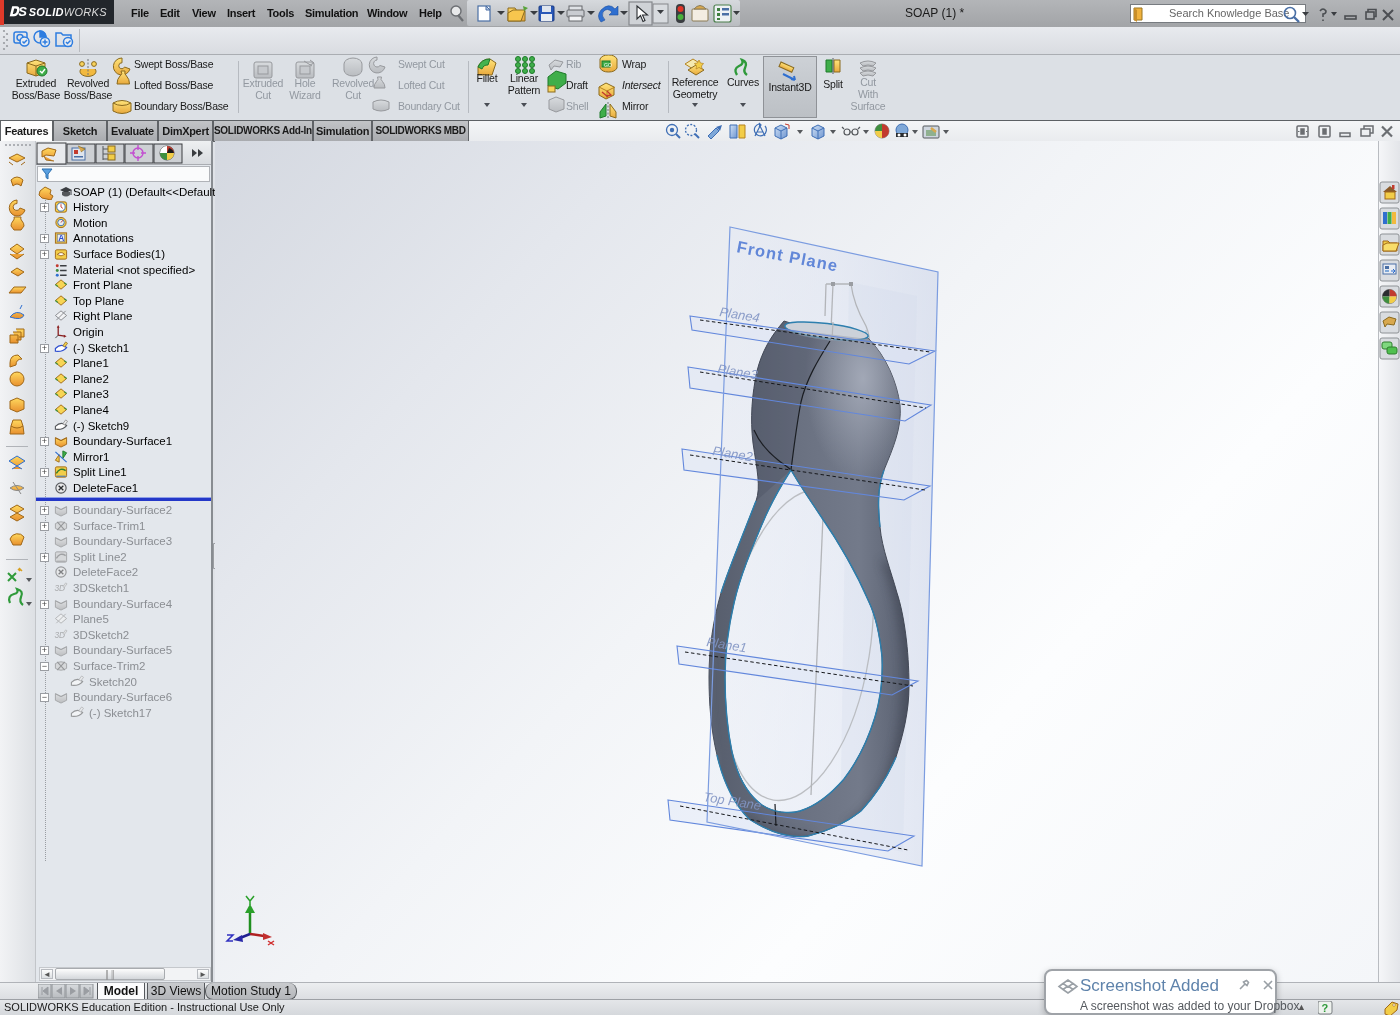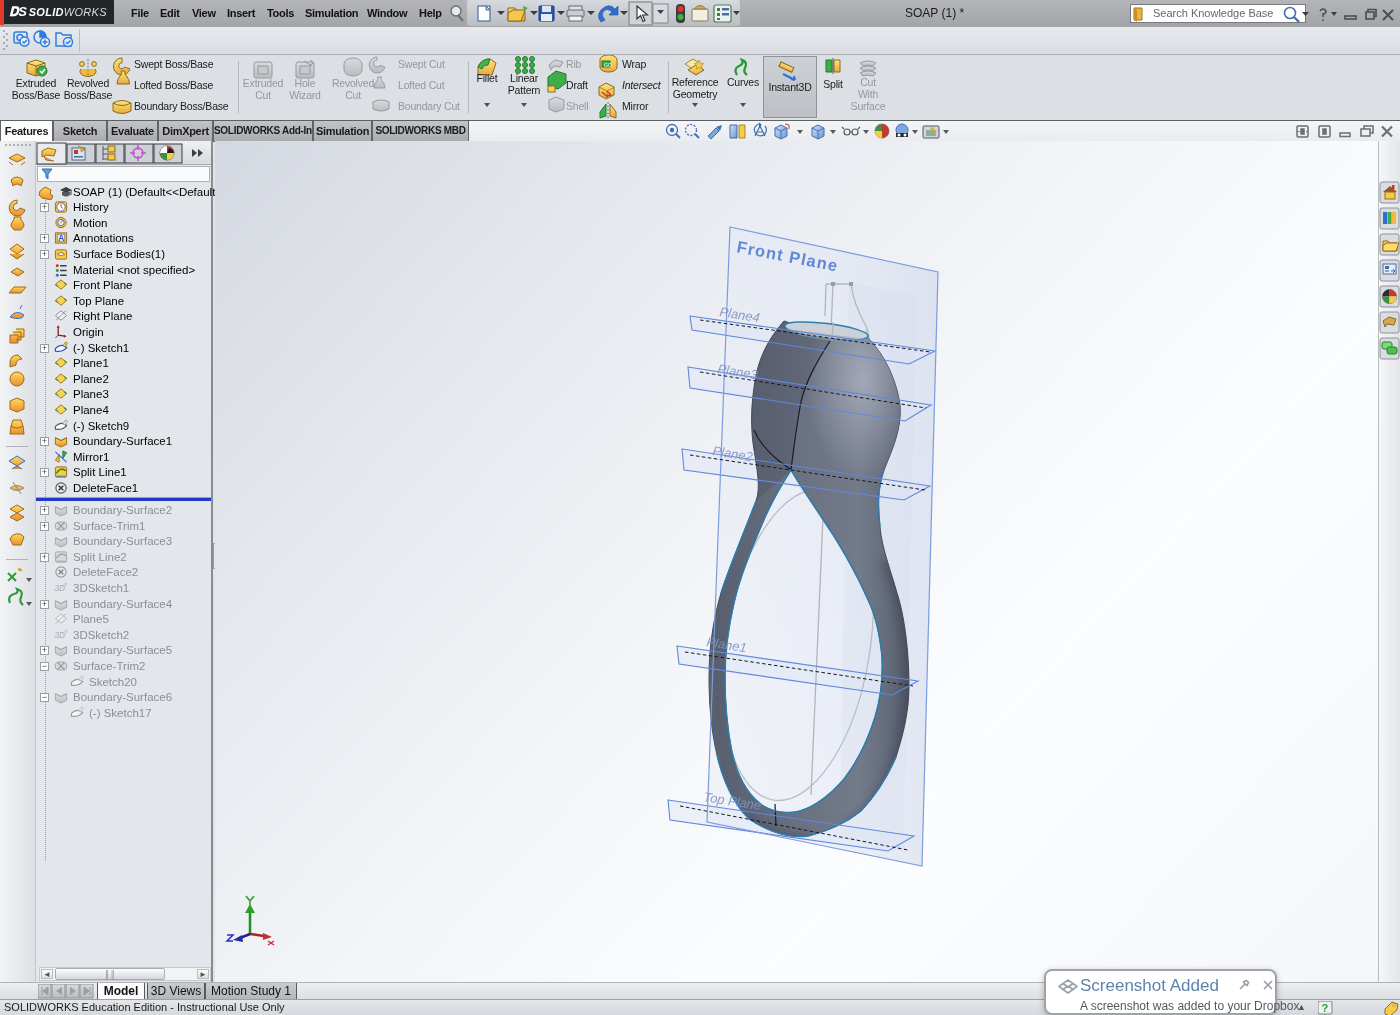--- a/index.html
+++ b/index.html
@@ -138,21 +138,21 @@
           <rect x="269" y="5" width="17" height="17" rx="2" fill="#eef1f4" stroke="#4a7f4a" stroke-width="1.2"></rect>
           <rect x="272" y="8" width="3" height="3" fill="#3f7f3f"></rect>
           <rect x="277" y="8" width="7" height="2.5" fill="#4a6fa5"></rect>
           <rect x="272" y="13" width="3" height="3" fill="#3f7f3f"></rect>
           <rect x="277" y="13" width="7" height="2.5" fill="#4a6fa5"></rect>
           <rect x="272" y="18" width="3" height="2" fill="#3f7f3f"></rect>
         </g>
   <path d="M288 11 l3.5 4 l3.5 -4" fill="#3a3d41"></path>
  </svg>
  <div id="doctitle">SOAP (1) *</div>
- <div id="searchbox"><span style="padding-left:22px;">Search Knowledge Base</span></div>
+ <div id="searchbox"><span style="padding-left:38px;">Search Knowledge Base</span></div>
  <svg style="position:absolute;left:1130px;top:4px;" width="270" height="20" viewBox="0 0 270 20">
   <path d="M4 4 h8 v12 h-8 z" fill="#f0b23e" stroke="#9a7520"></path>
         <path d="M4 4 l3 2 v12 l-3 -2 z" fill="#c98f2a"></path>
   <g transform="translate(152,0)" stroke="#4a6fa5" stroke-width="1.6" fill="none">
           <circle cx="8" cy="9" r="5.5"></circle>
           <path d="M12 13 l5 5" stroke-width="2.4"></path>
         </g>
   <path d="M172 8 l3.5 4 l3.5 -4" fill="#3a3d41"></path>
   <g stroke="#4b4e52" fill="none" stroke-width="1.6">
           <path d="M190 7 q3 -4 6 0 q0 3 -3 3 v3 M193 15.5 v1.5"></path>
@@ -1029,21 +1029,21 @@
    <g fill="#9a9da2">
             <path d="M4 3 v8 M10 3 l-5 4 5 4 z" stroke="#9a9da2"></path>
             <path d="M24 3 l-6 4 6 4 z"></path>
             <path d="M32 3 l6 4 -6 4 z"></path>
             <path d="M46 3 l5 4 -5 4 z M52 3 v8" stroke="#9a9da2"></path>
           </g>
   </svg>
  </div>
  <div class="btab active" style="left:97px; width:48px;">Model</div>
  <div class="btab" style="left:147px; width:58px;">3D Views</div>
- <div class="btab" style="left:205px; width:92px;">Motion Study 1</div>
+ <div class="btab" style="left:205px; width:92px;border-radius:8px;">Motion Study 1</div>
 </div>
 <div id="statusbar">
       <span style="position:absolute;left:4px;top:1px;">SOLIDWORKS Education Edition - Instructional Use Only</span>
  <span style="position:absolute;left:1253px;top:1px;color:#888;">IPS</span>
  <span style="position:absolute;left:1297px;top:2px;color:#555;font-size:9px;">▲</span>
  <svg style="position:absolute;left:1318px;top:1px;" width="15" height="14" viewBox="0 0 15 14">
         <rect x="0" y="0" width="14" height="13" rx="2" fill="#eef2ee" stroke="#7a7e82"></rect>
         <text x="3.5" y="10.5" font-size="11" font-weight="bold" fill="#2f9a3a">?</text>
       </svg>
  <svg style="position:absolute;left:1384px;top:1px;" width="15" height="14" viewBox="0 0 15 14">

